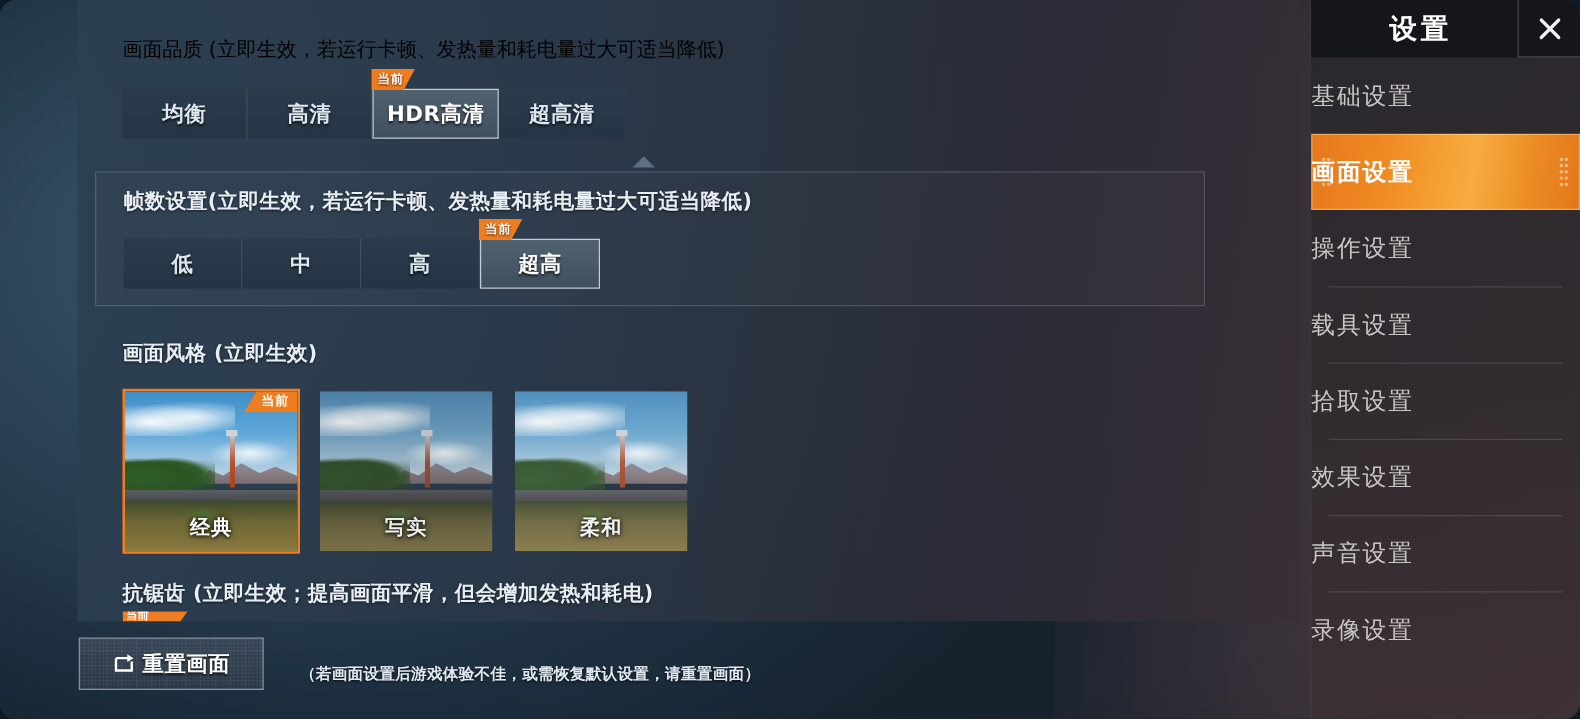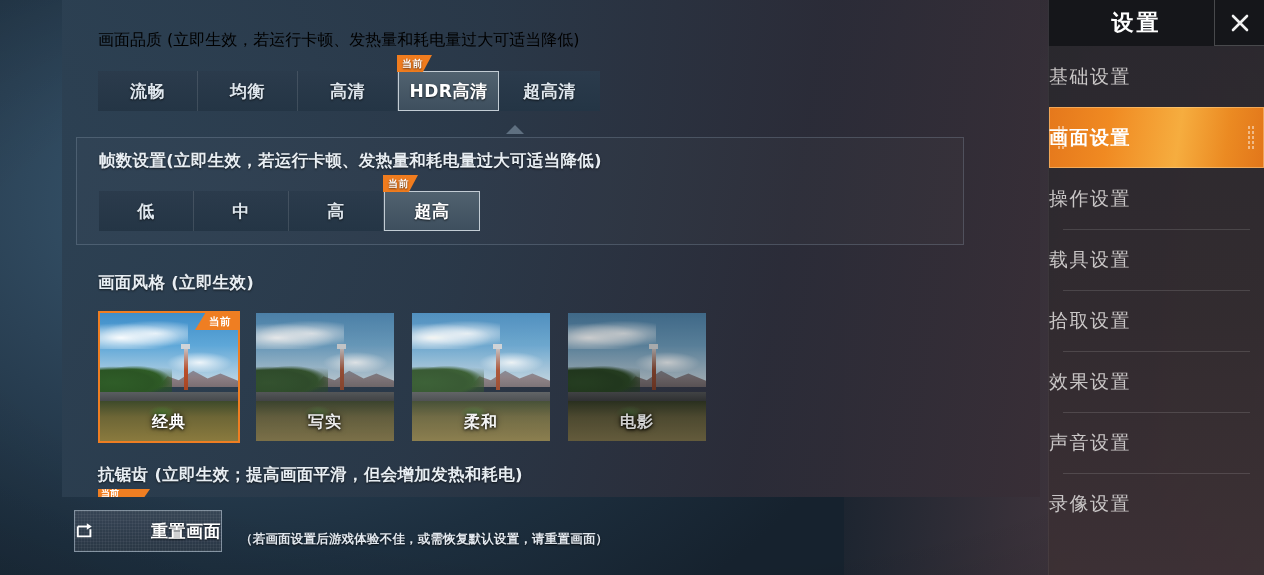--- a/index.html
+++ b/index.html
@@ -6,20 +6,21 @@
   html, body {
     width: 1264px; height: 575px;
     overflow: hidden;
     font-family: "DejaVu Sans", "Liberation Sans", sans-serif;
     background: #0d1b26;
   }
   #root {
     position: relative;
     width: 1264px; height: 575px;
     overflow: hidden;
+    border-radius: 13px;
   }
   
   .bg {
     position: absolute; inset: 0;
     background:
       radial-gradient(ellipse 700px 520px at 18% 35%, #3a5a72 0%, #2b4256 38%, #1d2f3f 70%, #16222e 100%),
       linear-gradient(105deg, #27455c 0%, #24394b 35%, #2a2c3a 62%, #3b3038 82%, #4a3a40 100%);
   }
   .bg-right {
     position: absolute; top:0; right:0; width: 420px; height: 100%;
@@ -163,28 +164,28 @@
     background: #ef7e22;
     clip-path: polygon(0 0, 100% 0, 88% 100%, 0 100%);
     overflow: hidden;
     color: #fff; font-size: 9px; line-height: 9px; font-weight: 700;
     padding-left: 3px;
   }
 
   
   .reset-btn {
     position: absolute;
-    left: 74px; top: 510px;
+    left: 63px; top: 510px;
     width: 148px; height: 42px;
     border: 1px solid rgba(190,205,220,.55);
     background:
       repeating-linear-gradient(0deg, rgba(255,255,255,.045) 0 1px, transparent 1px 3px),
       repeating-linear-gradient(90deg, rgba(255,255,255,.045) 0 1px, transparent 1px 3px),
       linear-gradient(180deg, rgba(58,72,88,.85), rgba(44,56,70,.85));
-    display: flex; align-items: center; justify-content: space-between; gap: 4px;
+    display: flex; align-items: center; justify-content: center; gap: 4px;
     cursor: pointer;
   }
   .reset-icon { width: 20px; height: 18px; flex: none; }
   .reset-label {
     color: #ffffff; font-size: 17px; font-weight: 700; letter-spacing: .5px;
     text-shadow: 0 1px 2px rgba(0,0,0,.7);
   }
   .reset-hint {
     position: absolute;
     left: 240px; top: 531px;
@@ -266,23 +267,20 @@
   <div class="bg"></div>
   <div class="bg-right"></div>
   <div class="bg-vig"></div>
 
   <div class="panel">
     <div class="panel-inner">
 
       <div style="position:absolute; left:36px; top:30px;">画面品质 (立即生效，若运行卡顿、发热量和耗电量过大可适当降低)</div>
 
       <div class="seg-row" style="position:absolute; left:36px; top:71px;">
-        <div class="seg" style="width:100px;">
-          <span>流畅</span>
-        </div>
         <div class="seg" style="width:100px;">
           <span>均衡</span>
         </div>
         <div class="seg" style="width:100px;">
           <span>高清</span>
         </div>
         <div class="seg sel" style="width:101px;">
           <div class="badge-cur">当前</div>
           <span>HDR高清</span>
         </div>
@@ -360,35 +358,20 @@
               <div class="trees"></div>
             <div class="tower"></div>
               <div class="towertop"></div>
             <div class="road"></div>
               <div class="field"></div>
               <div class="bush"></div>
           </div>
           <div class="thumb-label">柔和</div>
         </div>
 
-        <div class="thumb v-movie">
-          <div class="thumb-img">
-            <div class="sky"></div>
-              <div class="clouds"></div>
-              <div class="clouds2"></div>
-            <div class="mts"></div>
-              <div class="trees"></div>
-            <div class="tower"></div>
-              <div class="towertop"></div>
-            <div class="road"></div>
-              <div class="field"></div>
-              <div class="bush"></div>
-          </div>
-          <div class="thumb-label">电影</div>
-        </div>
       </div>
 
       <div class="sec-title" style="position:absolute; left:36px; top:464px;">抗锯齿 (立即生效；提高画面平滑，但会增加发热和耗电)</div>
 
       <div class="clip-badge" style="left:36px; top:489px;">当前</div>
     </div>
   </div>
 
   <div class="reset-btn">
     <svg class="reset-icon" viewBox="0 0 22 20">

